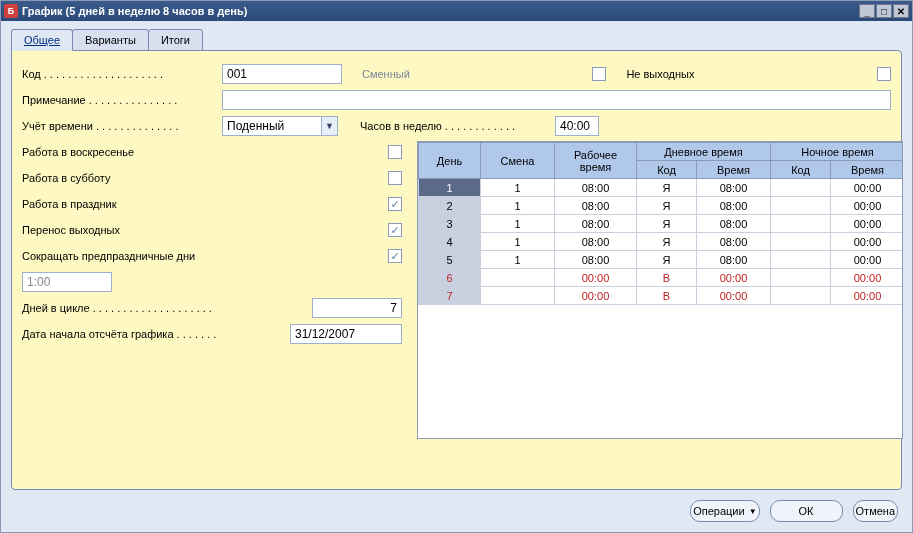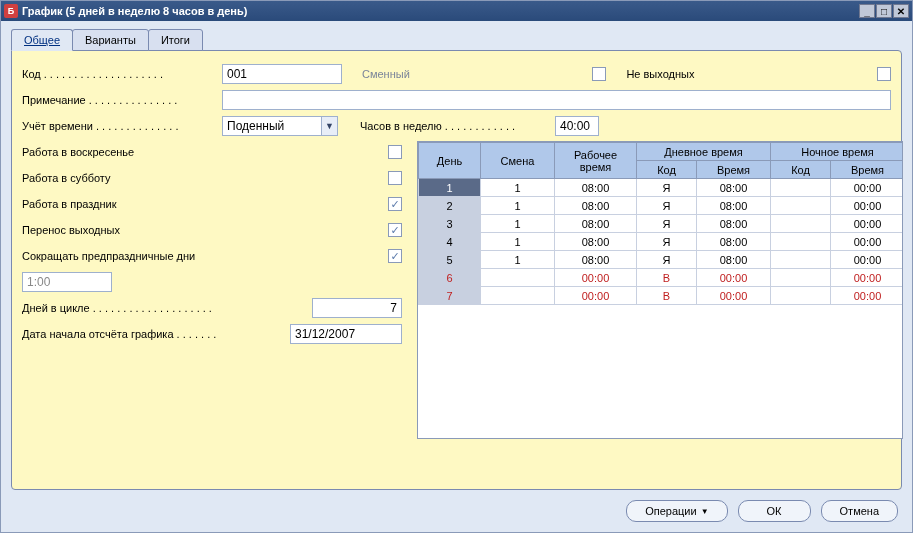--- a/index.html
+++ b/index.html
@@ -161,21 +161,21 @@
     position:absolute;
     bottom:10px;
     right:14px;
     display:flex;
     gap:10px;
   }
   .btn {
     border:1px solid #7a8ab0;
     background:#f0f4fa;
     border-radius:10px;
-    padding: 3px 18px;
+    padding: 3px 2px;
     height:22px;
     cursor:pointer;
     display:inline-flex;
     align-items:center;
     gap:4px;
     font-family:inherit;
     font-size:11px;
   }
   .combo-wrap { position:relative; display:inline-flex; }
   .combo-wrap input { width:100px; }

